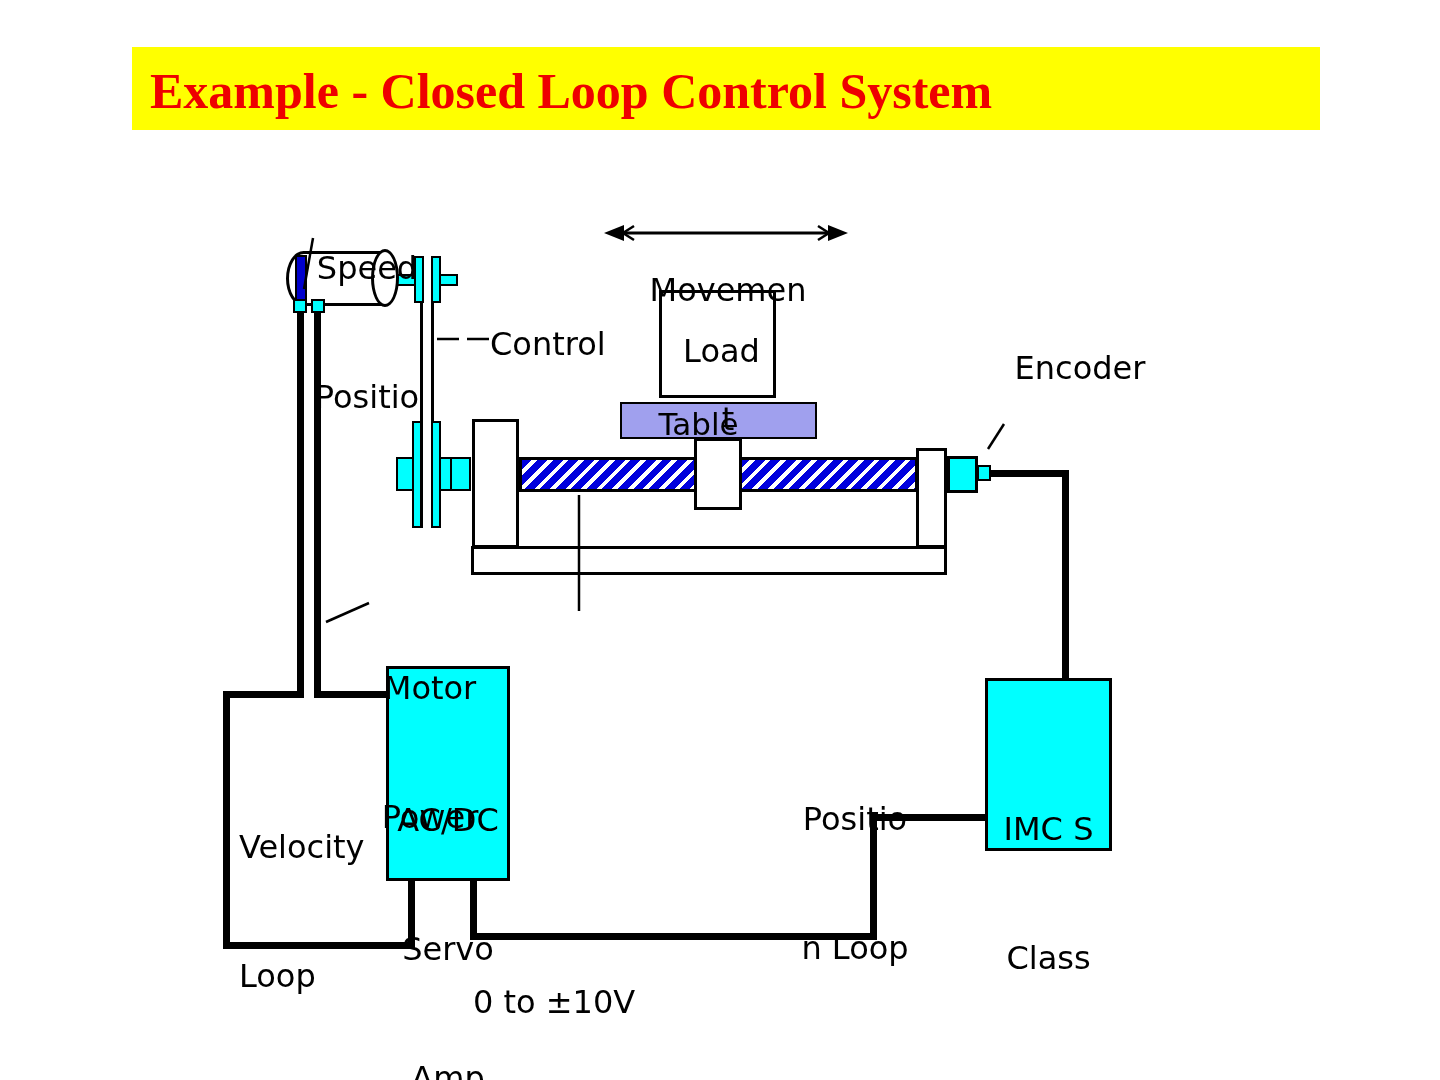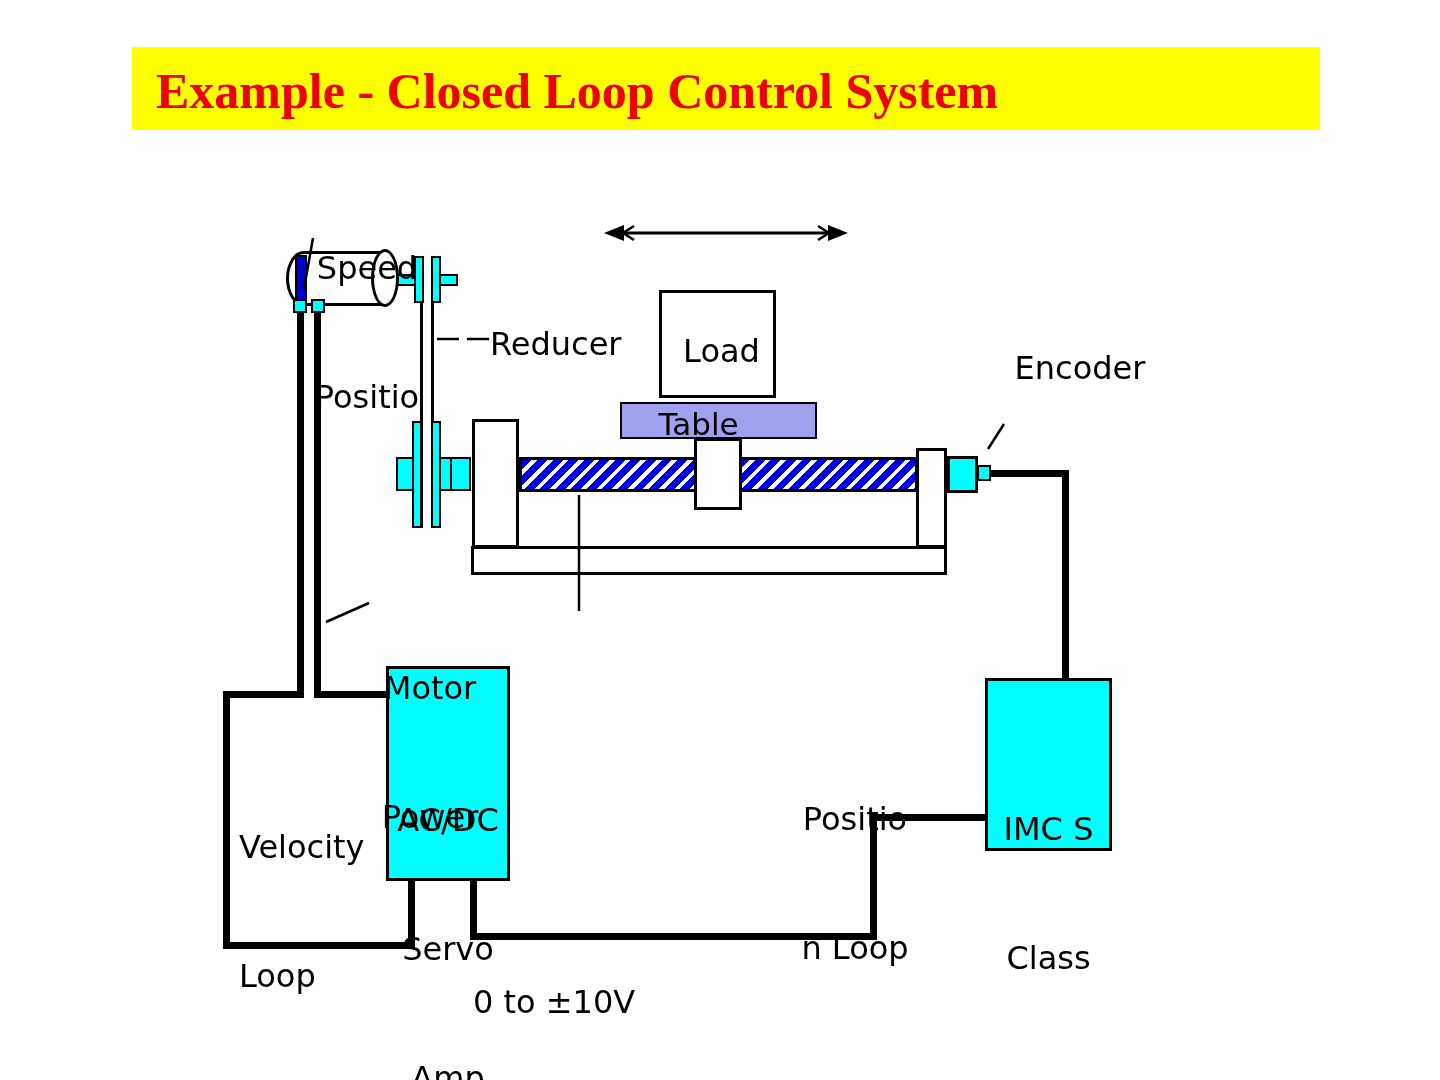--- a/index.html
+++ b/index.html
@@ -8,21 +8,21 @@
   .abs{position:absolute;box-sizing:border-box;}
   .wire{position:absolute;background:#000;}
   .box{position:absolute;box-sizing:border-box;border:3px solid #000;background:#fff;}
   .cyan{background:var(--cyan);}
   .lbl{position:absolute;font-size:32px;line-height:43px;text-align:center;white-space:pre;}
   .lbl.left{text-align:left;}
   .ctr{transform:translateX(-50%);}
   .title-bar{position:absolute;left:132px;top:47px;width:1188px;height:83px;
              background:var(--title-bg);display:flex;align-items:center;}
   .title-text{font-family:"Liberation Serif",serif;font-weight:bold;font-size:50px;
-              color:var(--title-red);padding-left:24px;padding-top:4px;white-space:pre;}
+              color:var(--title-red);padding-left:18px;padding-top:4px;white-space:pre;}
   .hatch{background:repeating-linear-gradient(135deg,var(--screw-blue) 0 7px,#ffffff 7px 11px);}
   .belt{position:absolute;box-sizing:border-box;background:#fff;
         border-left:3px solid #000;border-right:3px solid #000;}
   svg.overlay{position:absolute;left:0;top:0;}
 </style>
 </head>
 <body>
 
 <div class="slide">
 
@@ -91,22 +91,26 @@
       <polyline points="634,226 623,233 634,240" fill="none" stroke="#000" stroke-width="2.5"></polyline>
       <polyline points="818,226 829,233 818,240" fill="none" stroke="#000" stroke-width="2.5"></polyline>
     </g>
   </svg>
 
   <div class="lbl ctr" style="left:367px;top:161px;">
     <div>Speed</div>
     <div>Positio</div>
   </div>
 
+  <div class="lbl ctr" style="left:728px;top:183px;">
+    <div>Movemen</div>
+    <div>t</div>
+  </div>
 
-  <div class="lbl left" style="left:490px;top:323px;">Reducer</div>
+  <div class="lbl left" style="left:490px;top:323px;">Control</div>
 
   <div class="lbl" style="left:659px;top:330px;width:125px;">Load</div>
 
   <div class="lbl" style="left:620px;top:403px;width:157px;font-size:31px;">Table</div>
 
   <div class="lbl ctr" style="left:1080px;top:347px;">Encoder</div>
 
   <div class="lbl ctr" style="left:430px;top:581px;">
     <div>Motor</div>
     <div>Power</div>

